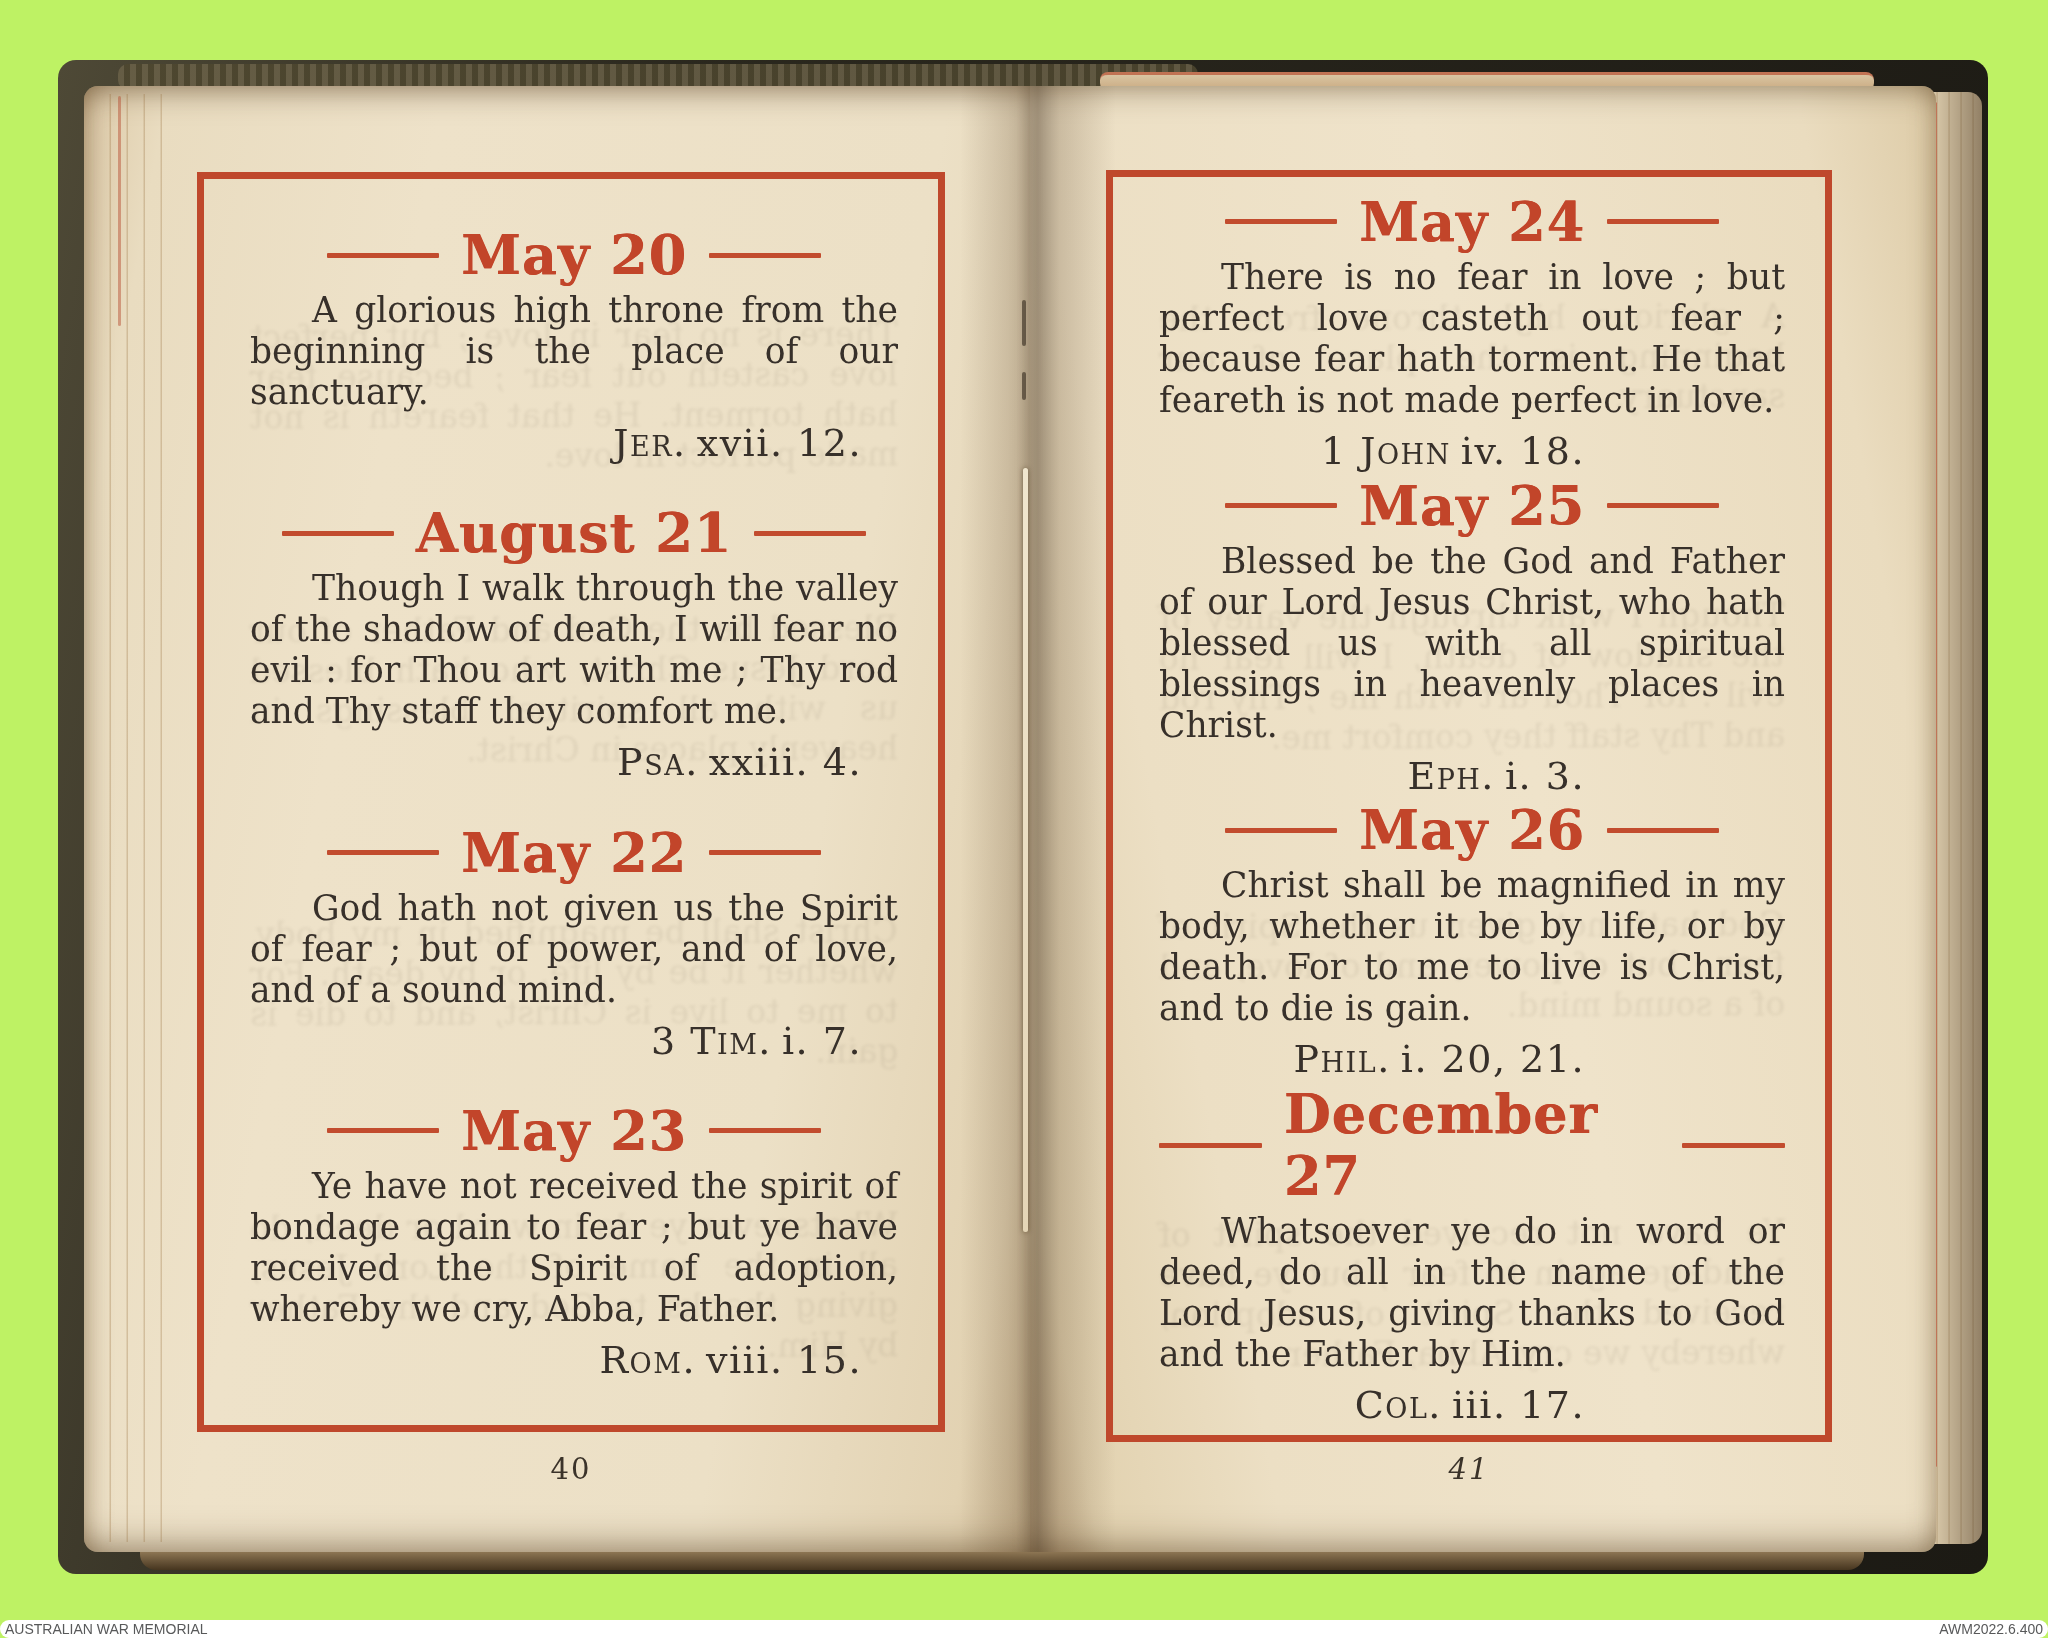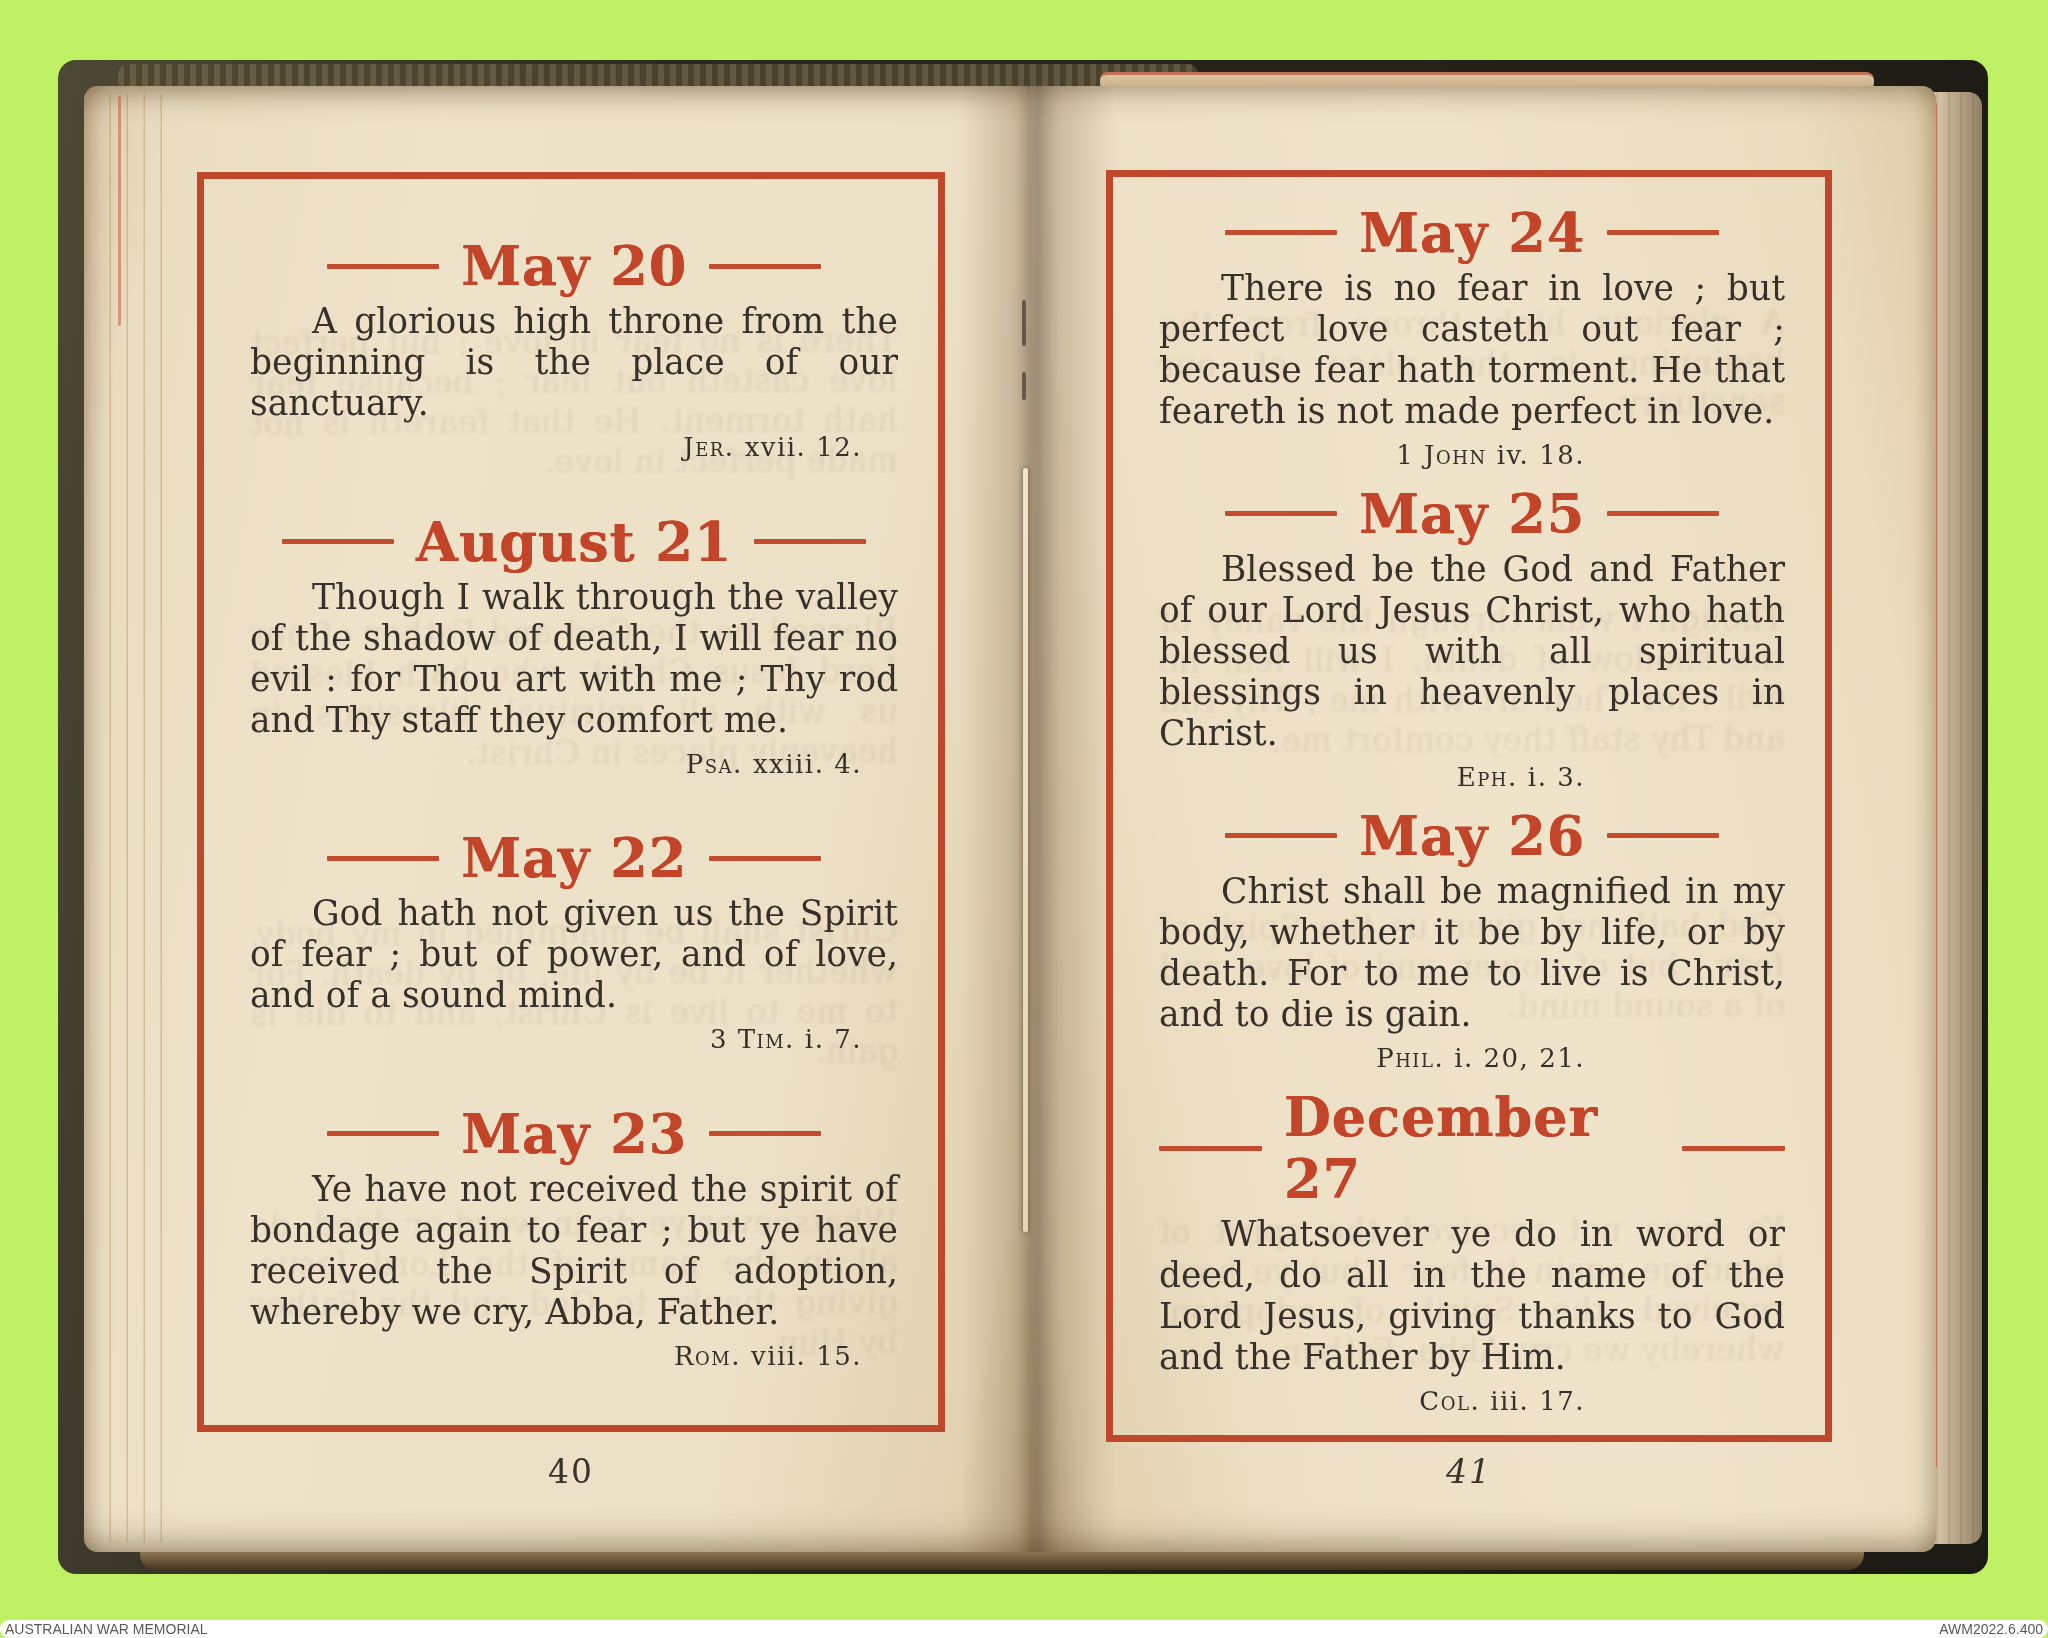--- a/index.html
+++ b/index.html
@@ -54,32 +54,32 @@
   .frame.right-frame{left:1106px;top:170px;width:726px;height:1272px;padding:12px 40px 6px 46px;}
 
   .entry{position:relative;}
   .entry > .entry-header,.entry > .entry-body,.entry > .entry-ref{position:relative;z-index:1;}
   .entry-header{display:flex;align-items:center;justify-content:center;gap:22px;margin-bottom:4px;}
   .rule{width:112px;height:5px;background:#c24c2e;border-radius:1px;}
   .entry-date{font-weight:bold;font-size:54px;line-height:1.15;color:#c2452a;
     letter-spacing:1px;text-shadow:.6px 0 0 #c2452a;}
   .entry-body{margin:0;font-size:34.5px;line-height:41px;color:#37302a;
     text-align:justify;text-indent:62px;}
-  .entry-ref{margin-top:8px;text-align:right;font-size:26px;color:#37302a;letter-spacing:1.5px;}
+  .entry-ref{margin-top:8px;text-align:right;font-size:38px;color:#37302a;letter-spacing:1.5px;}
   .left-frame .entry-ref{padding-right:36px;}
   .right-frame .entry-ref{padding-right:200px;}
   .ref-book{font-variant-caps:small-caps;}
   .ref-passage{margin-left:10px;}
 
   
   .ghost{position:absolute;left:0;right:0;top:38%;margin:0;z-index:0;pointer-events:none;
     transform:scaleX(-1) rotate(.3deg);opacity:.10;filter:blur(1.6px);
     font-size:33px;line-height:40px;color:#6b5f4c;text-align:justify;}
 
-  .page-num{position:absolute;font-size:33px;color:#3b332a;letter-spacing:2px;text-align:center;}
+  .page-num{position:absolute;font-size:29px;color:#3b332a;letter-spacing:2px;text-align:center;}
   #pn-left{left:197px;width:748px;top:1452px;}
   #pn-right{left:1106px;width:726px;top:1452px;font-style:italic;}
 
   
   .archive-bar{position:absolute;left:0;top:1620px;width:2048px;height:18px;background:#ffffff;
     display:flex;justify-content:space-between;align-items:center;box-sizing:border-box;
     padding:0 5px;font-family:"Liberation Sans", sans-serif;font-size:14px;color:#58595a;border-radius:9px;}
 </style>
 </head>
 <body>

